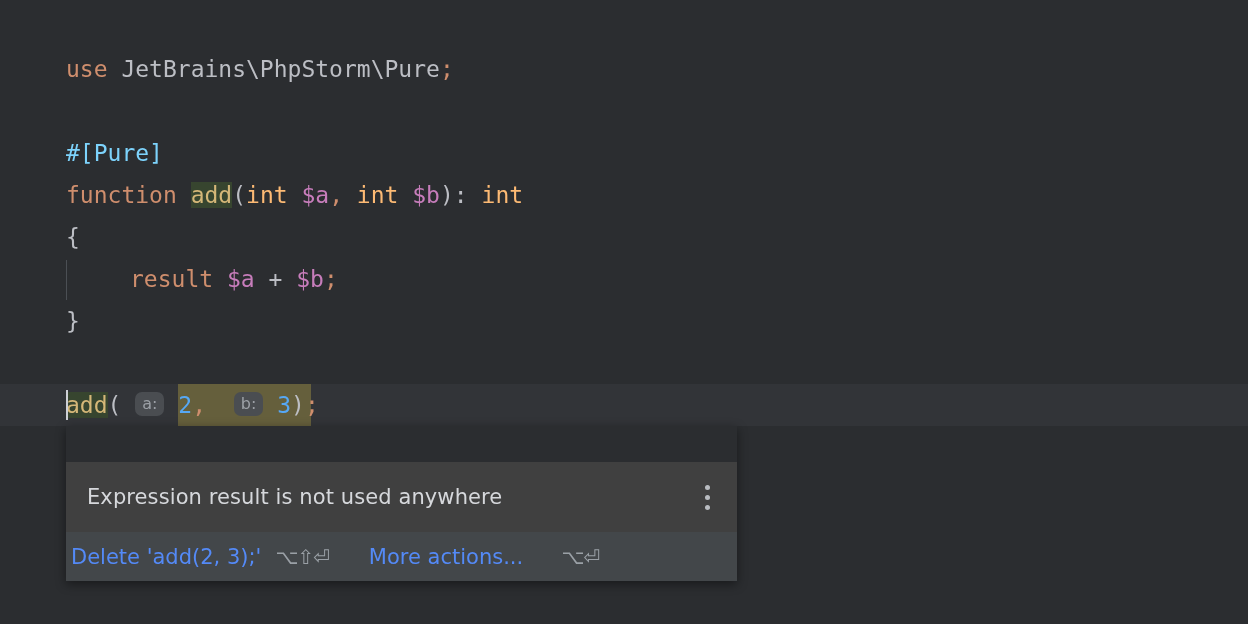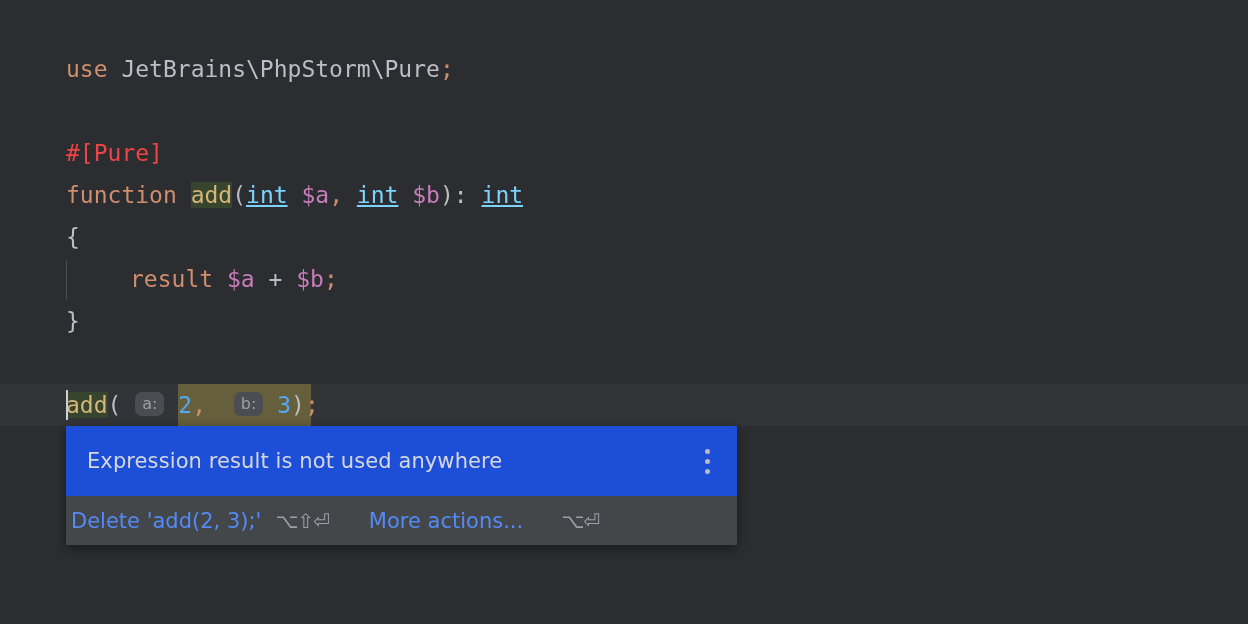--- a/index.html
+++ b/index.html
@@ -54,23 +54,23 @@
   
   .indent-guide {
     position: absolute;
     width: 1px;
     background: #4b4f54;
   }
 
   
   .kw       { color: #cf8e6d; }          
   .plain    { color: #bcbec4; }          
-  .attr     { color: #ef4444; }          
+  .attr     { color: #7dd3fc; }          
   .fname-hl { color: #d5b778; background: #37452f; }
-  .type     { color: #7dd3fc; text-decoration: underline; }          
+  .type     { color: #fdba74; }          
   .var      { color: #c77dbb; }          
   .num      { color: #56a8f5; }          
   .punc     { color: #bcbec4; }
   .semi     { color: #cf8e6d; }
   .op       { color: #bcbec4; }
 
   
   .selection {
     position: absolute;
     height: 42px;
@@ -102,26 +102,27 @@
   .popup {
     position: absolute;
     left: 66px;
     top: 426px;
     width: 671px;
     box-shadow: 0 3px 10px rgba(0,0,0,0.45);
     font-family: "DejaVu Sans", sans-serif;
   }
   .popup-top {
     position: relative;
-    background: #1d4ed8;
+    background: #404040;
     height: 70px;
     display: flex;
     align-items: center;
     padding: 0 0 0 21px;
     box-sizing: border-box;
+    margin-top: 36px;
   }
   .popup-message {
     color: #d6d8dc;
     font-size: 21px;
     letter-spacing: 0.1px;
     font-family: "DejaVu Sans", sans-serif;
   }
   .kebab {
     position: absolute;
     right: 19px;

